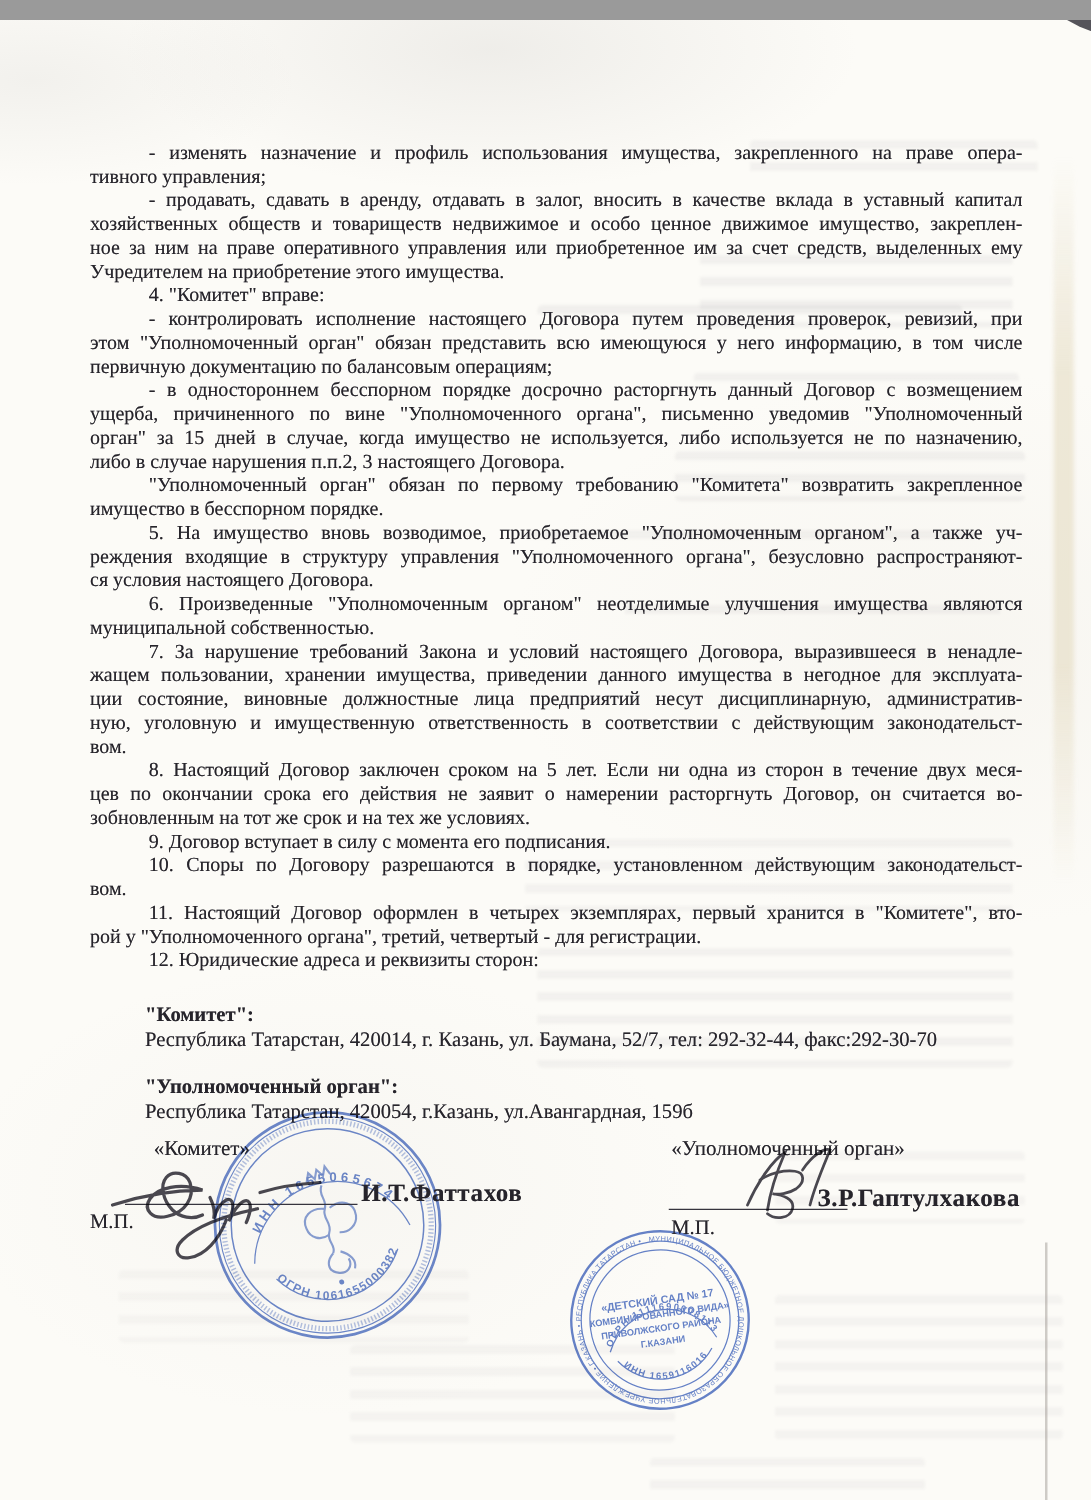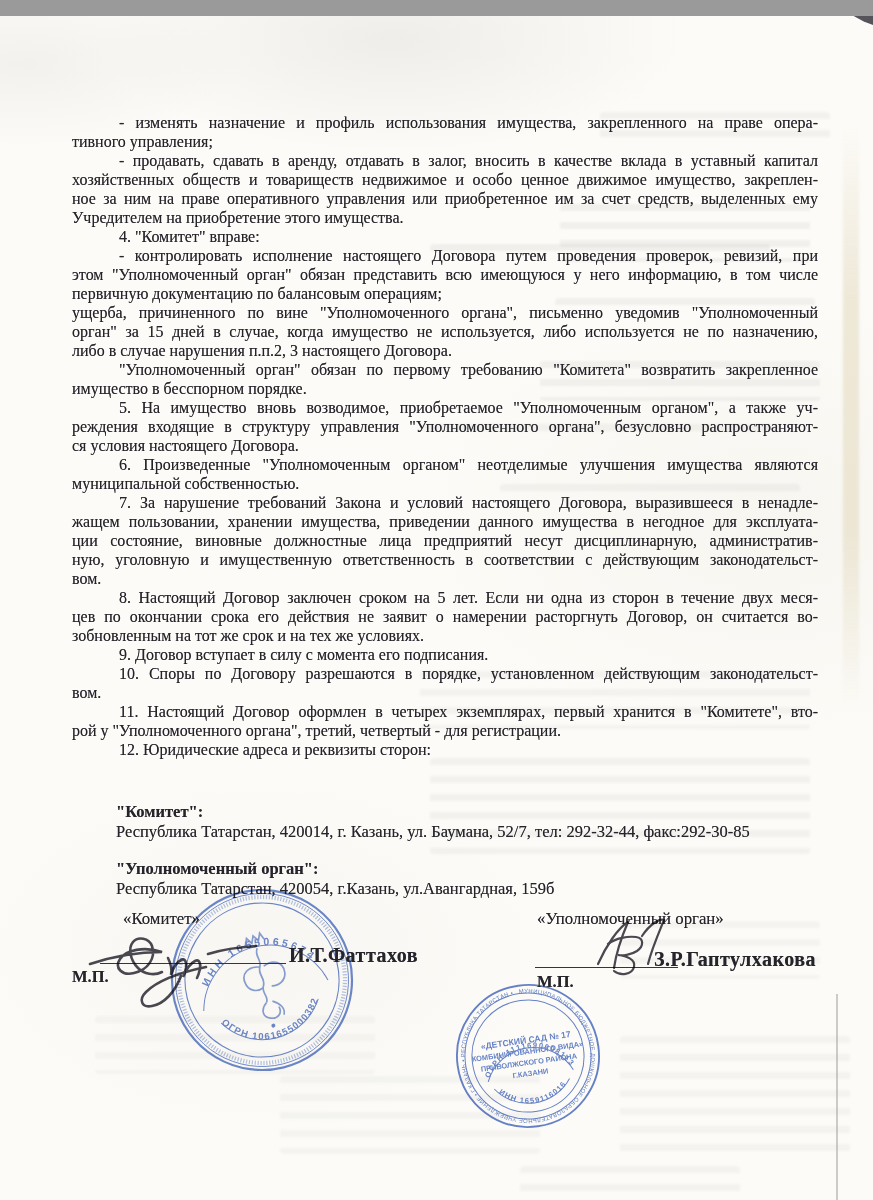--- a/index.html
+++ b/index.html
@@ -34,21 +34,21 @@
          text-shadow:0 0 .5px rgba(38,36,43,.55);}
   .party.left{left:123px;}
   .party.right{left:537px;}
   .sig-line{position:absolute;height:0;border-top:1.7px solid #36343e;z-index:4;}
   .sig-line.left{left:100px;top:947px;width:186px;}
   .sig-line.right{left:535px;top:951px;width:143px;}
   .sig-name{position:absolute;font-weight:700;font-size:20px;letter-spacing:.5px;z-index:4;
             text-shadow:0 0 .5px rgba(38,36,43,.55);}
   .sig-name.left{left:289px;top:928px;}
   .sig-name.right{left:654px;top:932px;}
-  .mp{position:absolute;font-size:16.5px;z-index:4;text-shadow:0 0 .5px rgba(38,36,43,.55);font-weight:bold;}
+  .mp{position:absolute;font-size:16.5px;z-index:4;text-shadow:0 0 .5px rgba(38,36,43,.55);}
   .mp.left{left:72px;top:951px;}
   .mp.right{left:537px;top:956px;}
   
   .stamp{position:absolute;mix-blend-mode:multiply;z-index:3;}
   .stamp.left{left:168px;top:870px;transform:rotate(-14deg);opacity:.78;}
   .stamp.right{left:452px;top:964px;transform:rotate(-8deg);opacity:.82;}
   .stamp text{font-family:"Liberation Sans","DejaVu Sans",sans-serif;}
   
   .pen{position:absolute;mix-blend-mode:multiply;z-index:5;}
   .pen.left{left:86px;top:896px;}
@@ -90,20 +90,21 @@
       <div class="line indent">- изменять назначение и профиль использования имущества, закрепленного на праве опера-</div>
       <div class="line last">тивного управления;</div>
       <div class="line indent">- продавать, сдавать в аренду, отдавать в залог, вносить в качестве вклада в уставный капитал</div>
       <div class="line">хозяйственных обществ и товариществ недвижимое и особо ценное движимое имущество, закреплен-</div>
       <div class="line">ное за ним на праве оперативного управления или приобретенное им за счет средств, выделенных ему</div>
       <div class="line last">Учредителем на приобретение этого имущества.</div>
       <div class="line indent last">4. "Комитет" вправе:</div>
       <div class="line indent">- контролировать исполнение настоящего Договора путем проведения проверок, ревизий, при</div>
       <div class="line">этом "Уполномоченный орган" обязан представить всю имеющуюся у него информацию, в том числе</div>
       <div class="line last">первичную документацию по балансовым операциям;</div>
+      <div class="line indent">- в одностороннем бесспорном порядке досрочно расторгнуть данный Договор с возмещением</div>
       <div class="line">ущерба, причиненного по вине "Уполномоченного органа", письменно уведомив "Уполномоченный</div>
       <div class="line">орган" за 15 дней в случае, когда имущество не используется, либо используется не по назначению,</div>
       <div class="line last">либо в случае нарушения п.п.2, 3 настоящего Договора.</div>
       <div class="line indent">"Уполномоченный орган" обязан по первому требованию "Комитета" возвратить закрепленное</div>
       <div class="line last">имущество в бесспорном порядке.</div>
       <div class="line indent">5. На имущество вновь возводимое, приобретаемое "Уполномоченным органом", а также уч-</div>
       <div class="line">реждения входящие в структуру управления "Уполномоченного органа", безусловно распространяют-</div>
       <div class="line last">ся условия настоящего Договора.</div>
       <div class="line indent">6. Произведенные "Уполномоченным органом" неотделимые улучшения имущества являются</div>
       <div class="line last">муниципальной собственностью.</div>
@@ -118,21 +119,21 @@
       <div class="line indent last">9. Договор вступает в силу с момента его подписания.</div>
       <div class="line indent">10. Споры по Договору разрешаются в порядке, установленном действующим законодательст-</div>
       <div class="line last">вом.</div>
       <div class="line indent">11. Настоящий Договор оформлен в четырех экземплярах, первый хранится в "Комитете", вто-</div>
       <div class="line last">рой у "Уполномоченного органа", третий, четвертый - для регистрации.</div>
       <div class="line indent last">12. Юридические адреса и реквизиты сторон:</div>
     </div>
 
   <div class="req">
     <div class="req-h">"Комитет":</div>
-    <div class="req-a">Республика Татарстан, 420014, г. Казань, ул. Баумана, 52/7, тел: 292-32-44, факс:292-30-85</div>
+    <div class="req-a">Республика Татарстан, 420014, г. Казань, ул. Баумана, 52/7, тел: 292-32-44, факс:292-30-70</div>
     <div class="req-h">"Уполномоченный орган":</div>
     <div class="req-a">Республика Татарстан, 420054, г.Казань, ул.Авангардная, 159б</div>
   </div>
 
   <div class="party left">«Комитет»</div>
   <div class="party right">«Уполномоченный орган»</div>
 
   <div class="sig-line left"></div>
   <div class="sig-line right"></div>
 

